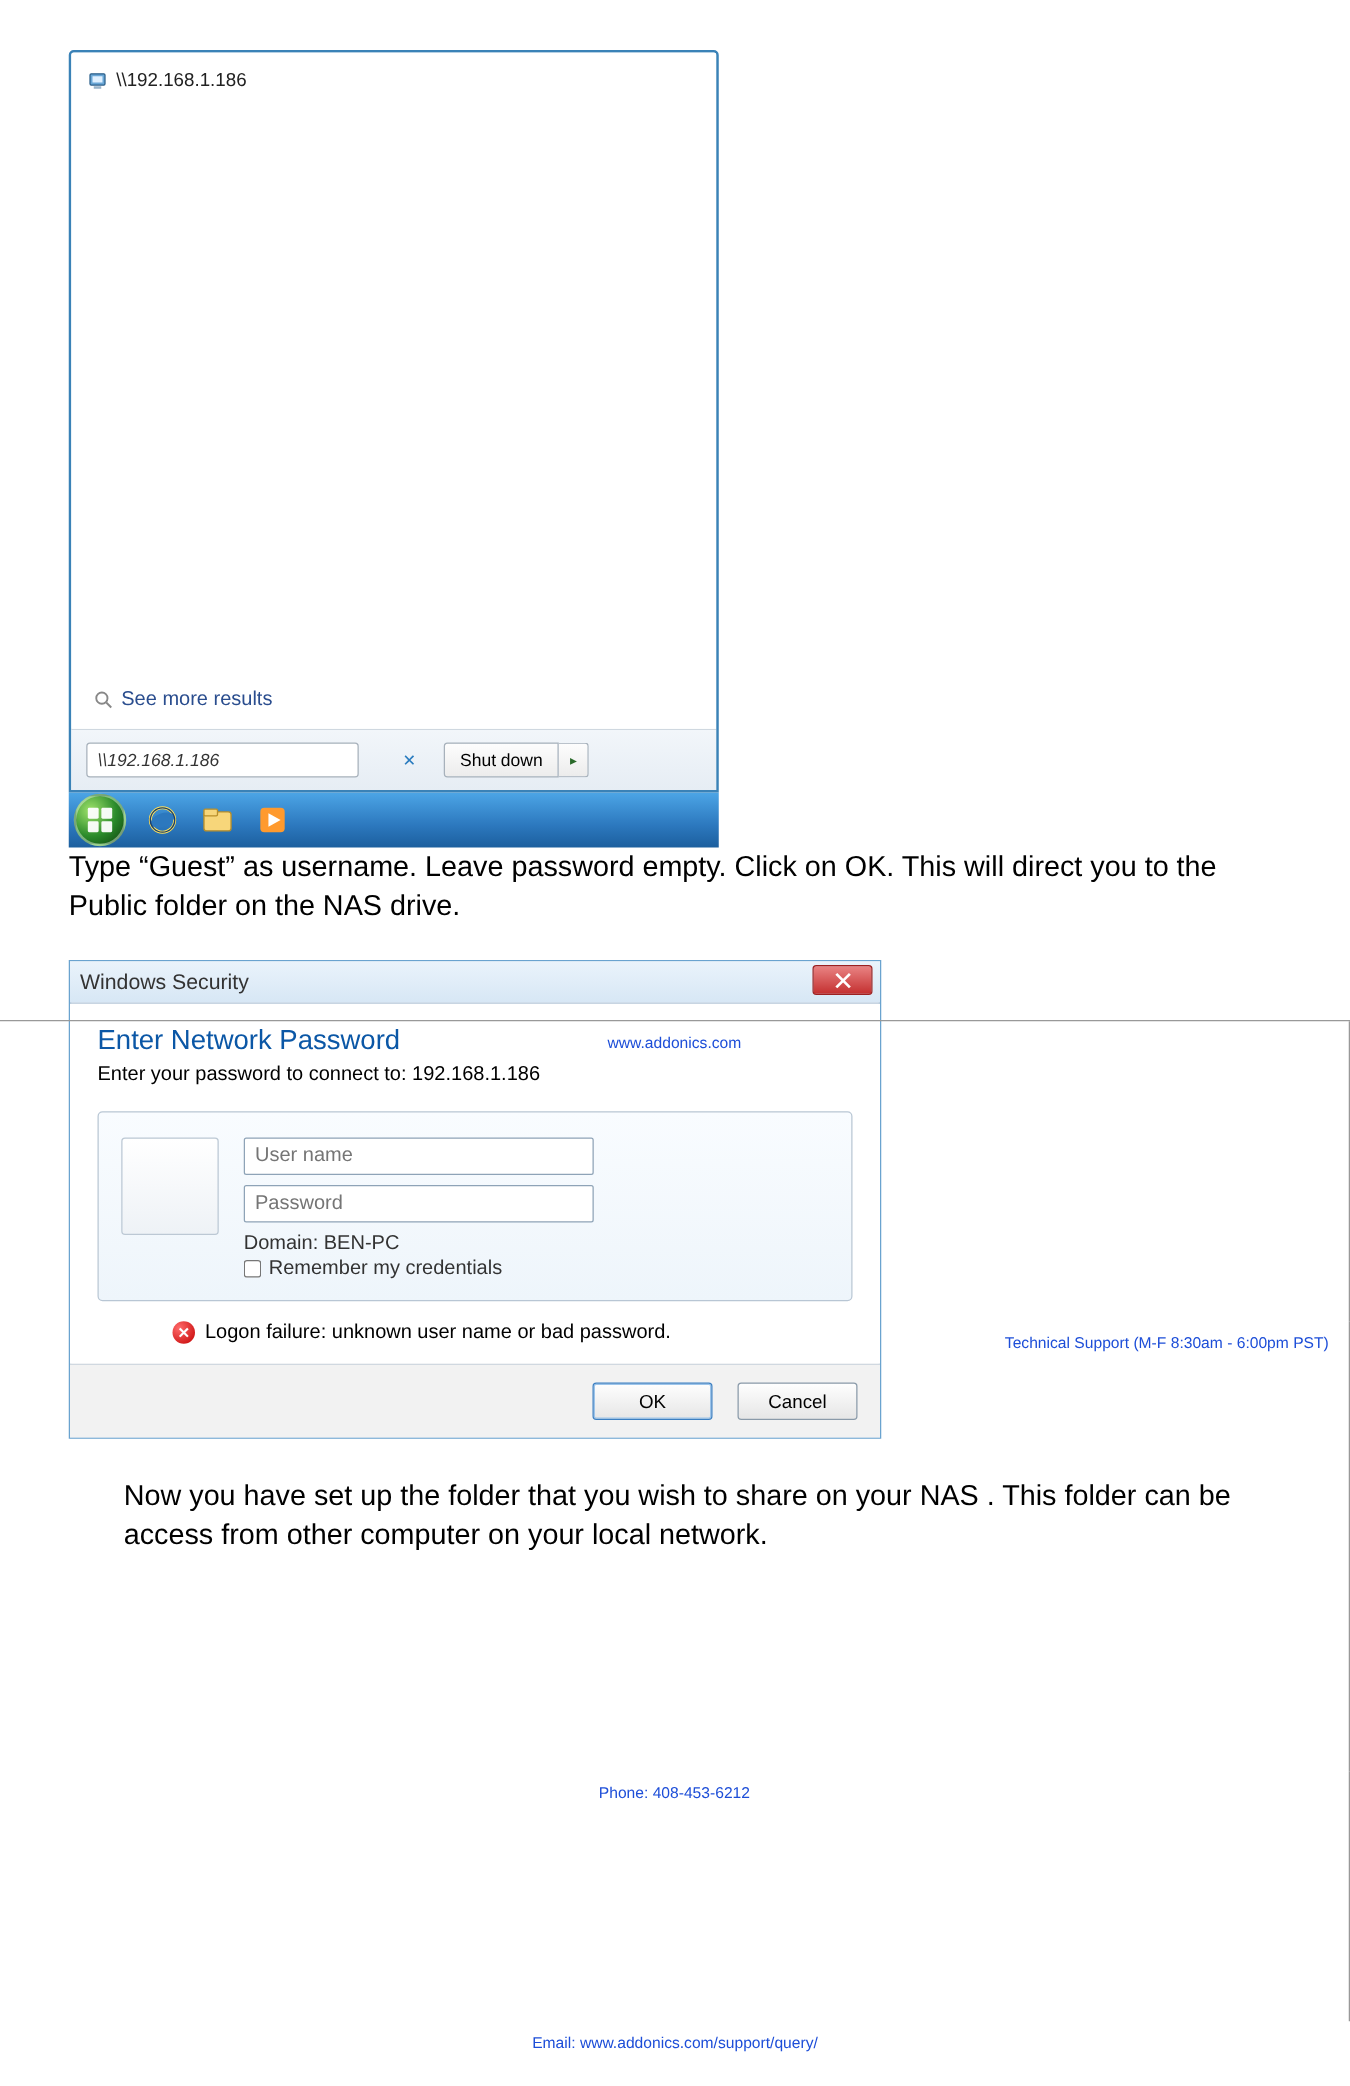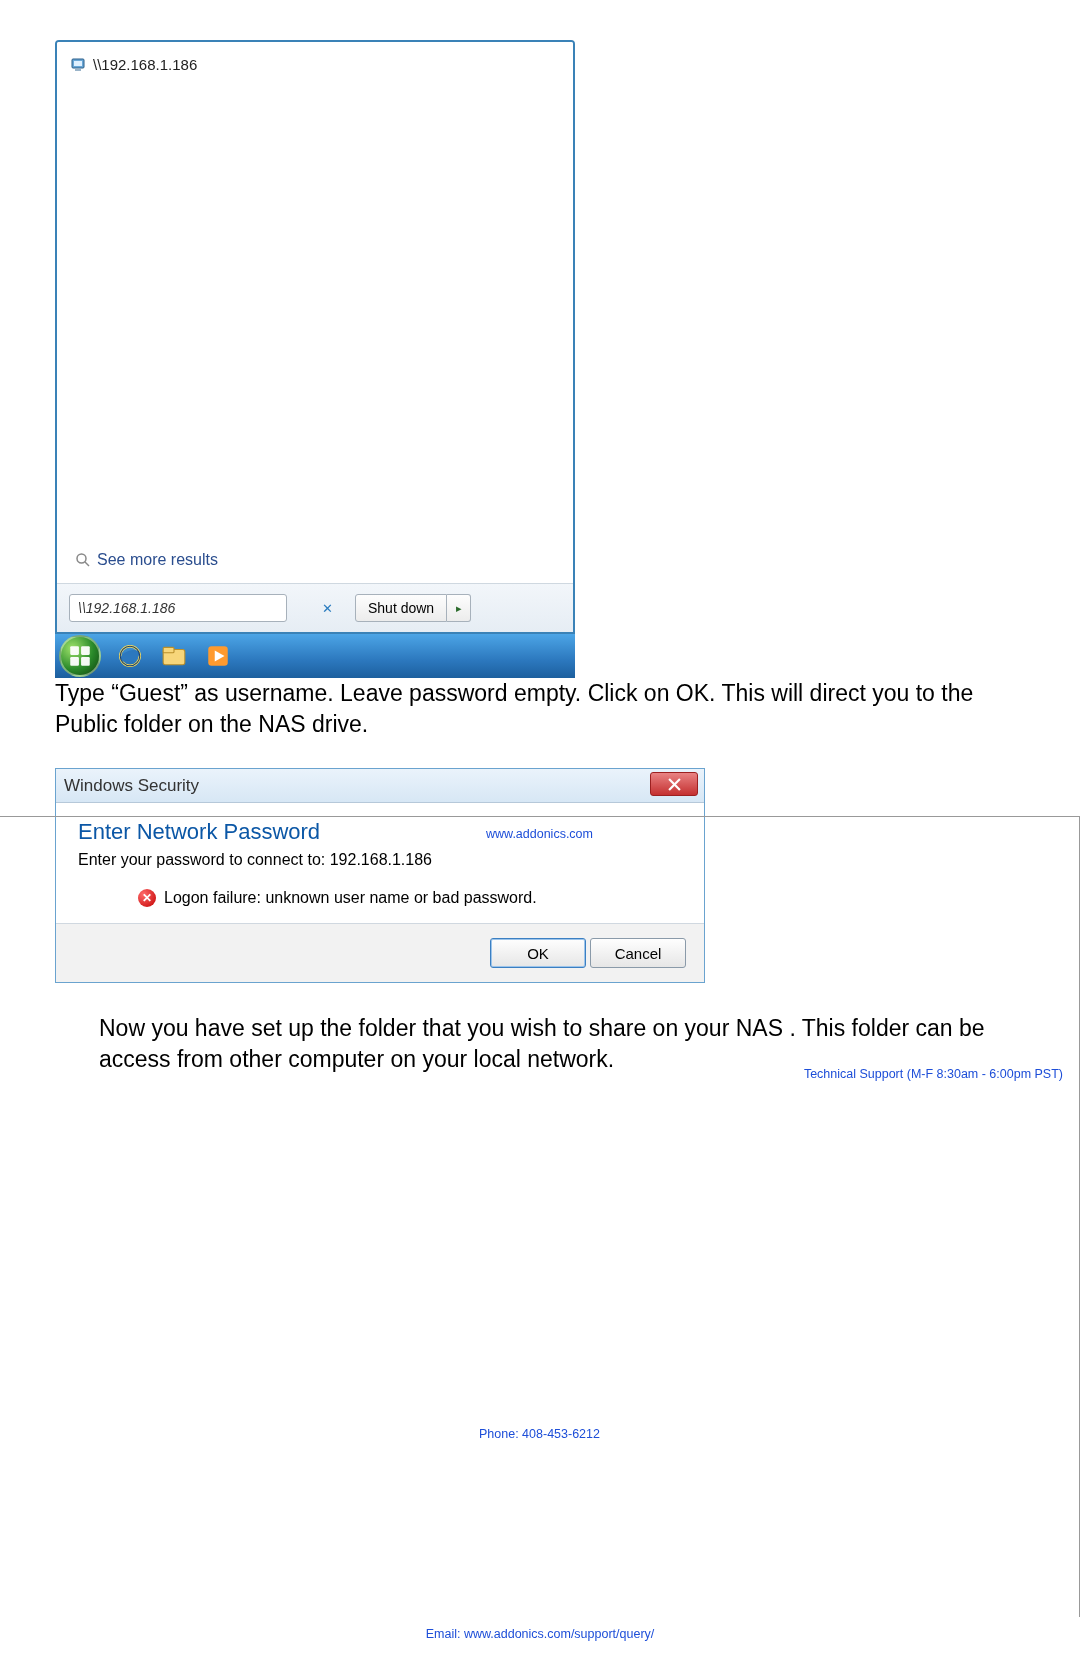--- a/index.html
+++ b/index.html
@@ -241,21 +241,21 @@
     background: radial-gradient(circle at 30% 30%, #ff6a6a, #c30000);
     display: flex; align-items: center; justify-content: center;
     color: #fff; font-weight: bold; font-size: 12px;
   }
   .dlg-footer {
     border-top: 1px solid #d0d8e0;
     background: #f2f2f2;
     padding: 14px 18px;
     display: flex;
     justify-content: flex-end;
-    gap: 4px;
+    gap: 20px;
   }
   .dlg-btn {
     min-width: 96px;
     height: 30px;
     border: 1px solid #8a9aa9;
     border-radius: 3px;
     background: linear-gradient(#fefefe,#e6e6e6);
     font-size: 15px;
     cursor: pointer;
   }
@@ -363,20 +363,32 @@
       <svg viewBox="0 0 12 12">
           <line x1="1" y1="1" x2="11" y2="11" stroke="#fff" stroke-width="2"></line>
           <line x1="11" y1="1" x2="1" y2="11" stroke="#fff" stroke-width="2"></line>
         </svg>
     </div>
   </div>
   <div class="dlg-body">
     <div class="dlg-h1">Enter Network Password</div>
     <div class="dlg-sub">Enter your password to connect to: 192.168.1.186</div>
 
+    <div class="cred-card">
+      <div class="avatar"></div>
+      <div class="cred-fields">
+        <input class="cred-input" placeholder="User name" style="">
+        <input class="cred-input" type="password" placeholder="Password" style="">
+        <div class="domain-line">Domain: BEN-PC</div>
+        <label class="remember-line">
+          <input type="checkbox" style="">
+          <span>Remember my credentials</span>
+        </label>
+      </div>
+    </div>
 
     <div class="error-row">
       <div class="err-icon">✕</div>
       <span>Logon failure: unknown user name or bad password.</span>
     </div>
   </div>
   <div class="dlg-footer">
     <button class="dlg-btn primary">OK</button>
     <button class="dlg-btn">Cancel</button>
   </div>

